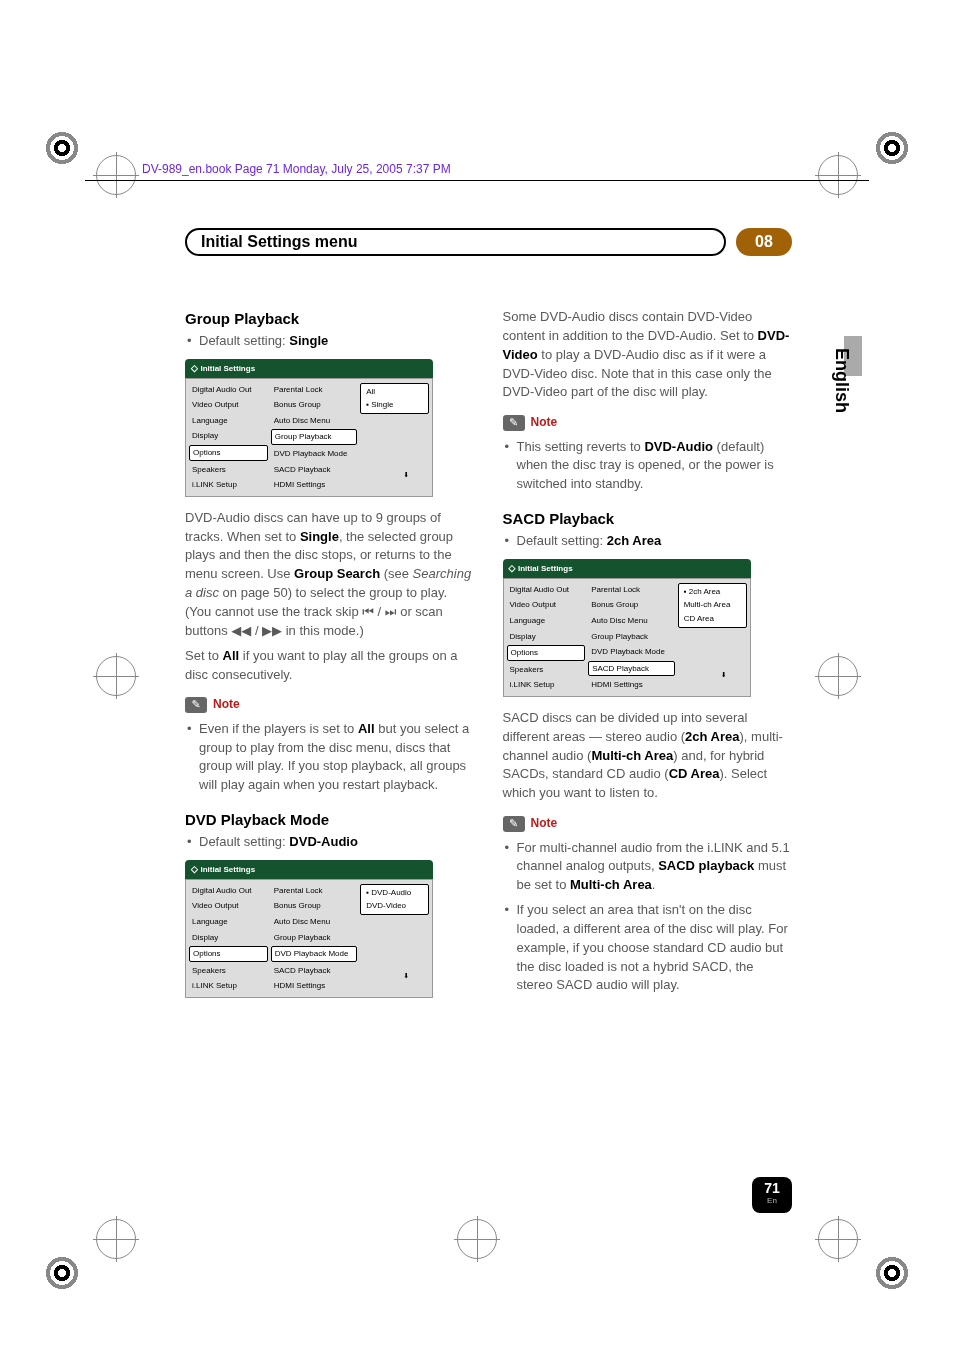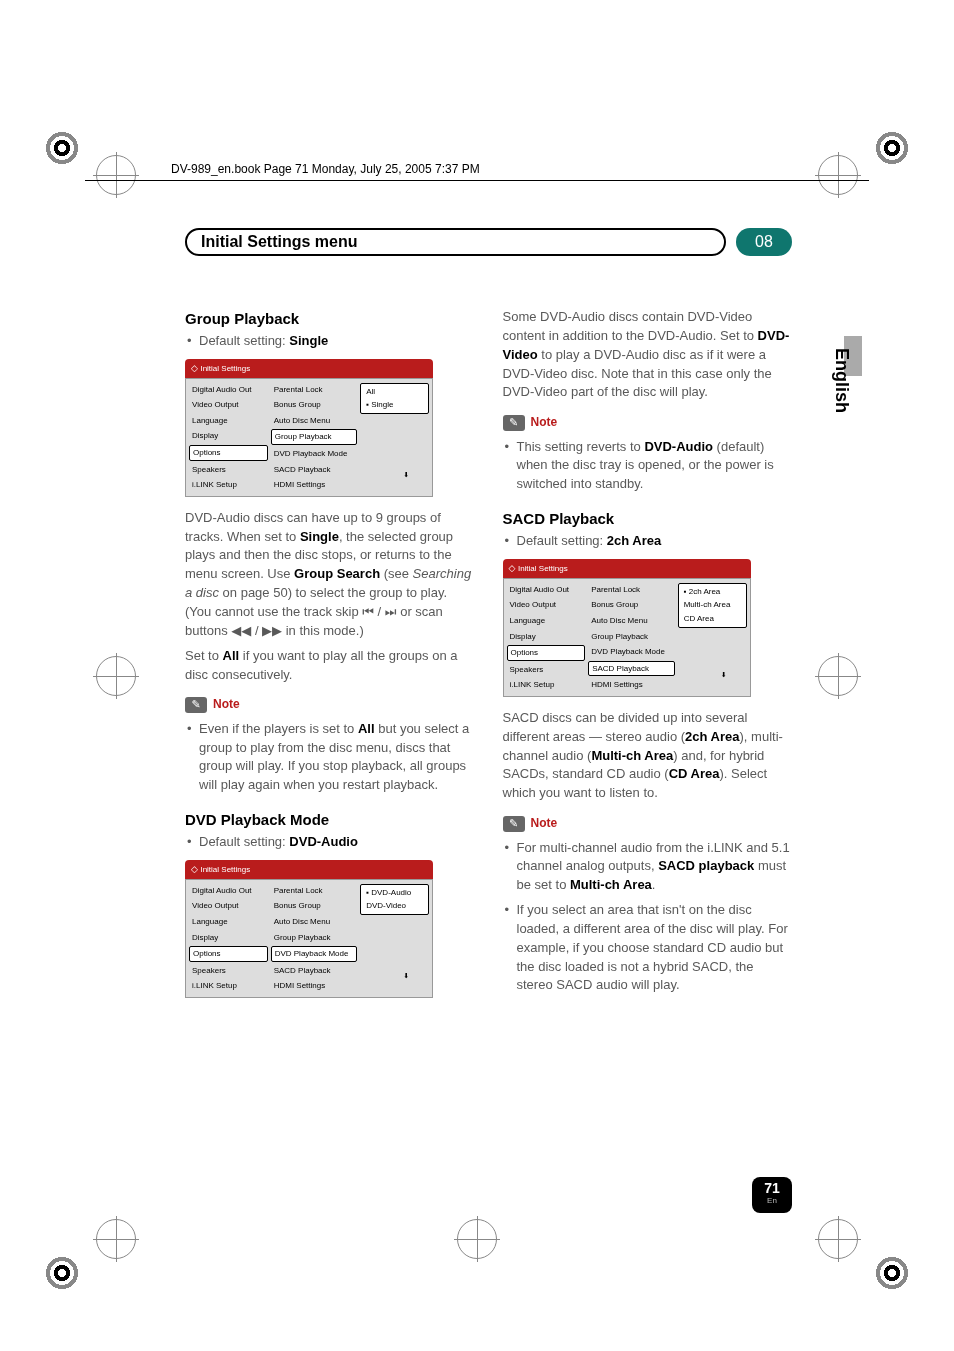--- a/index.html
+++ b/index.html
@@ -38,23 +38,23 @@
   .pm-bl-c { bottom: 92px; left: 96px; }
   .pm-br-r { bottom: 58px; right: 42px; }
   .pm-br-c { bottom: 92px; right: 96px; }
   .pm-bc-c { bottom: 92px; left: 50%; margin-left: -20px; }
   .pm-ml-c { top: 50%; left: 96px; margin-top: -20px; }
   .pm-mr-c { top: 50%; right: 96px; margin-top: -20px; }
 
   .header-file {
     position: absolute;
     top: 162px;
-    left: 171px;
+    left: 142px;
     font-size: 12px;
-    color: #000000;
+    color: #6d28d9;
   }
   .header-rule {
     position: absolute;
     top: 180px;
     left: 85px;
     right: 85px;
     height: 1px;
     background: #000;
   }
 
@@ -78,27 +78,27 @@
     border-radius: 14px;
     display: flex;
     align-items: center;
     padding-left: 14px;
     font-weight: bold;
     font-size: 16px;
   }
   .chapter-badge {
     width: 56px;
     height: 28px;
-    background: #0f766e;
+    background: #a16207;
     color: #fff;
     border-radius: 14px;
     display: flex;
     align-items: center;
     justify-content: center;
-    font-weight: normal;
+    font-weight: bold;
     font-size: 16px;
   }
 
   .columns {
     display: flex;
     gap: 28px;
     margin-top: 52px;
   }
   .col { width: 50%; font-size: 13px; color: #595959; line-height: 1.45; }
   .col p { margin-bottom: 6px; }
@@ -115,23 +115,23 @@
   }
   .note-label { font-weight: bold; font-size: 12px; color: #b91c1c; }
 
   .menu-panel {
     width: 248px;
     margin: 8px 0 12px 0;
     font-size: 8px;
     color: #000;
   }
   .menu-header {
-    background: #b91c1c; color: #fff; padding: 3px 6px;
+    background: #14532d; color: #fff; padding: 3px 6px;
     border-top-left-radius: 4px; border-top-right-radius: 4px;
-    font-weight: normal;
+    font-weight: bold;
   }
   .menu-body { display: flex; background: #ddd; border: 1px solid #999; padding: 4px 3px; gap: 3px; }
   .menu-col { display: flex; flex-direction: column; gap: 2px; }
   .menu-col.c1 { width: 80px; }
   .menu-col.c2 { width: 88px; }
   .menu-col.c3 { width: 70px; }
   .menu-item { padding: 1px 3px; white-space: nowrap; }
   .menu-item.boxed { border: 1px solid #000; background: #fff; border-radius: 2px; }
   .menu-item.dot::before { content: '▪ '; }
 

